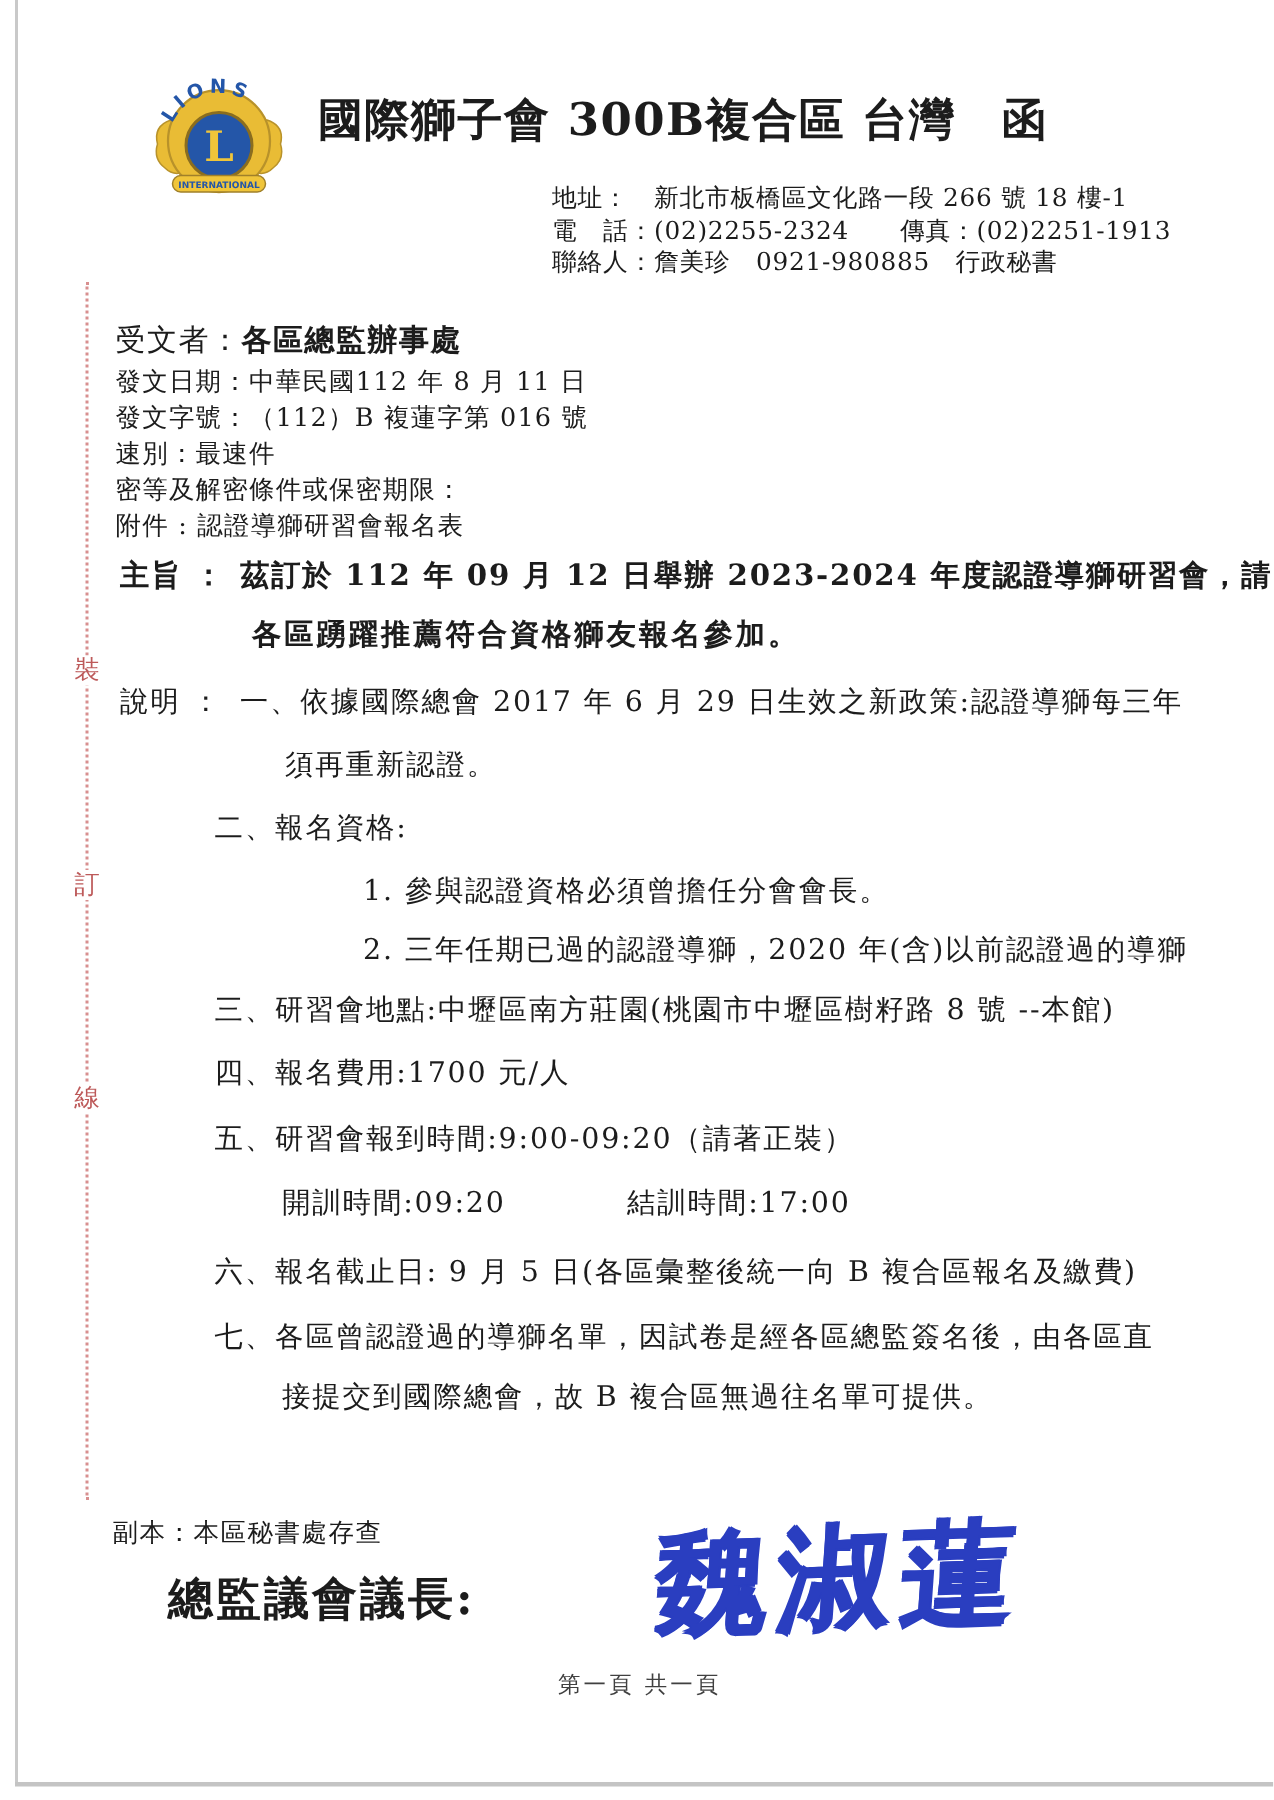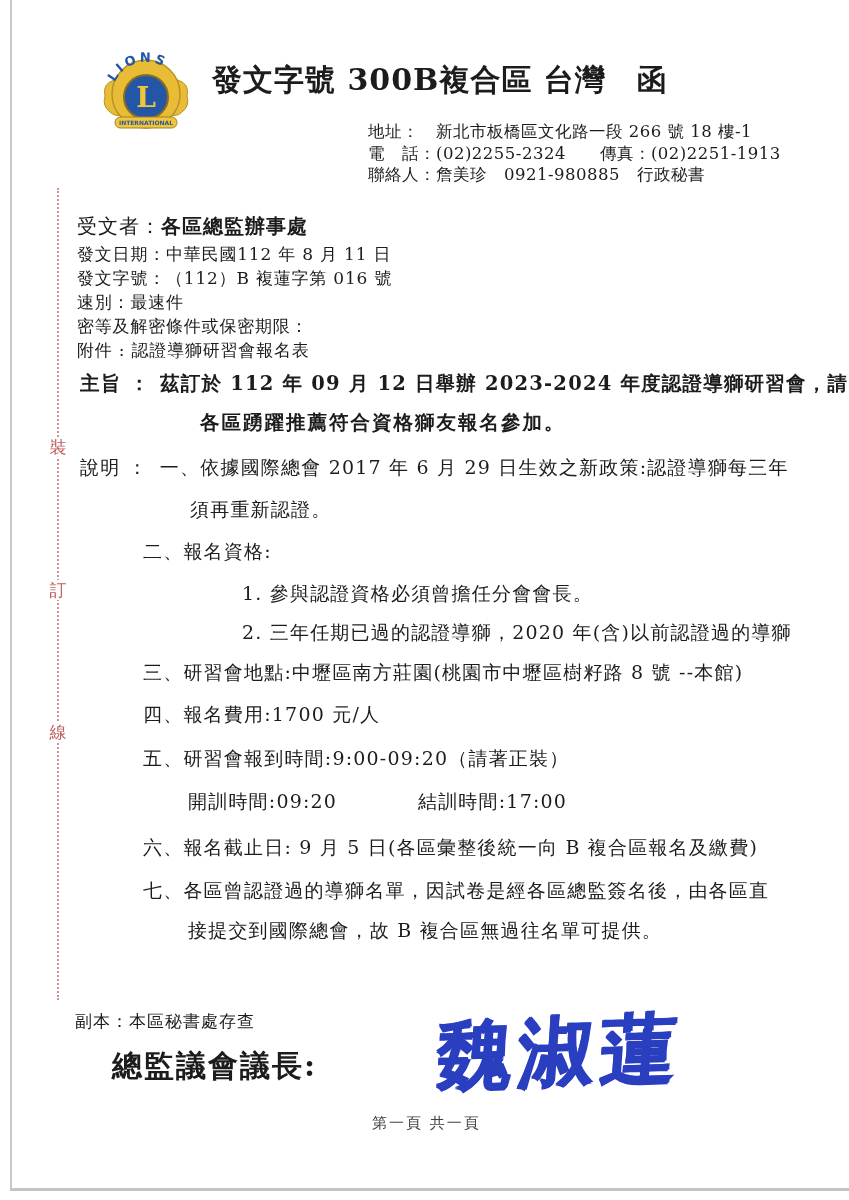--- a/index.html
+++ b/index.html
@@ -54,21 +54,21 @@
     position: absolute; left: 77px; font-size: 17px; letter-spacing: 0.8px; white-space: nowrap;
   }
   
   .subj-1 {
     position: absolute; left: 80px; top: 370px;
     font-size: 19.5px; font-weight: 700; letter-spacing: 1.2px; white-space: nowrap;
   }
   .subj-1 .lbl { margin-right: 10px; }
   .subj-2 {
     position: absolute; left: 168px; top: 409px;
-    font-size: 19.5px; font-weight: 700; letter-spacing: 2px; white-space: nowrap; margin-left: 32px;
+    font-size: 19.5px; font-weight: 700; letter-spacing: 2px; white-space: nowrap;
   }
   
   .body-line {
     position: absolute; font-size: 19px; letter-spacing: 1.2px; white-space: nowrap;
   }
   .body-line .lbl { font-weight: 400; margin-right: 12px; }
   
   .dist-line {
     position: absolute; left: 75px; font-size: 17px; letter-spacing: 1px; white-space: nowrap;
   }
@@ -120,21 +120,21 @@
       </text>
 
       <circle cx="46" cy="47" r="22" fill="#2456a8" stroke="#8a6d1f" stroke-width="2"></circle>
       <text x="46" y="57" text-anchor="middle" font-size="28" font-weight="bold" fill="#f0c53a" font-family="'DejaVu Serif', serif">L</text>
 
       <rect x="15" y="67" width="62" height="11" rx="5.5" fill="#f0c53a" stroke="#a0802a" stroke-width="1"></rect>
       <text x="46" y="75" text-anchor="middle" font-size="6" font-weight="bold" fill="#2456a8" font-family="'DejaVu Sans', sans-serif">INTERNATIONAL</text>
     </svg>
   </div>
 
-  <h1 class="org-title">發文字號 300B複合區 台灣　函</h1>
+  <h1 class="org-title">國際獅子會 300B複合區 台灣　函</h1>
 
   <div class="contact-block">
     <div>地址：　新北市板橋區文化路一段 266 號 18 樓-1</div>
     <div>電　話：(02)2255-2324　　傳真：(02)2251-1913</div>
     <div>聯絡人：詹美珍　0921-980885　行政秘書</div>
   </div>
 
   <div class="recipient-line">
     <span>受文者：</span><span class="val">各區總監辦事處</span>
   </div>

